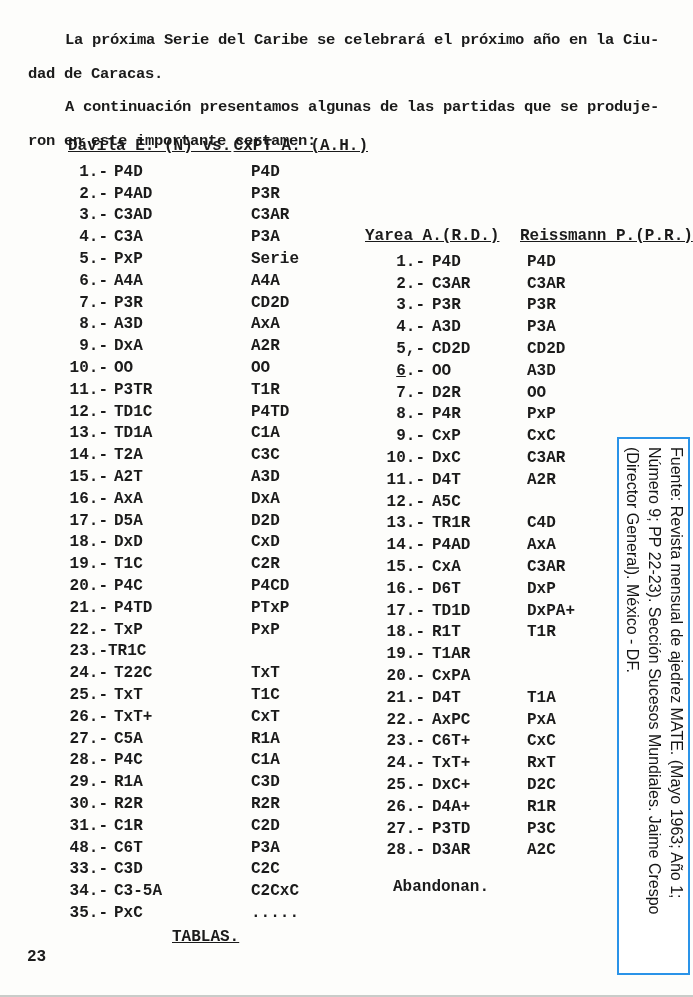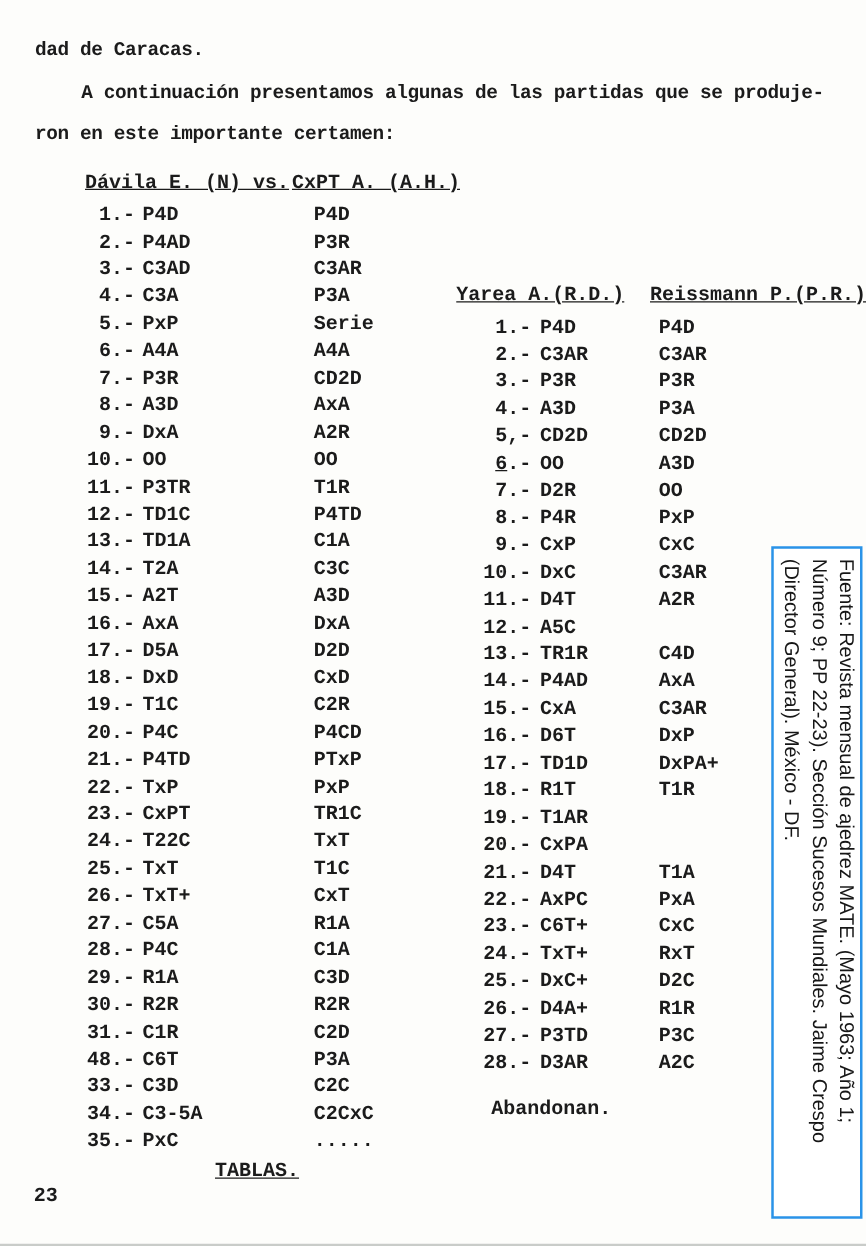--- a/index.html
+++ b/index.html
@@ -61,20 +61,21 @@
   
   .scan-edge {
     position:absolute; left:0; bottom:0; width:693px; height:2px;
     background:#c9ccc9;
   }
 </style>
 </head>
 <body>
 
 <div class="intro">
+  <div class="indent">La próxima Serie del Caribe se celebrará el próximo año en la Ciu-</div>
   <div>dad de Caracas.</div>
   <div class="indent">A continuación presentamos algunas de las partidas que se produje-</div>
   <div>ron en este importante certamen:</div>
 </div>
 
 <div class="game" id="game1">
   <div class="game-header">
     <span class="wh">Dávila E. (N) vs.</span>
     <span class="bl">CxPT A. (A.H.)</span>
   </div>
@@ -184,21 +185,20 @@
         <span class="col-w">P4TD</span>
         <span class="col-b">PTxP</span>
       </div>
       <div class="move-row">
         <span class="col-num"><span>22</span>.-</span>
         <span class="col-w">TxP</span>
         <span class="col-b">PxP</span>
       </div>
       <div class="move-row">
         <span class="col-num"><span>23</span>.-</span>
-        <span class="col-w">CxPT</span>
         <span class="col-b">TR1C</span>
       </div>
       <div class="move-row">
         <span class="col-num"><span>24</span>.-</span>
         <span class="col-w">T22C</span>
         <span class="col-b">TxT</span>
       </div>
       <div class="move-row">
         <span class="col-num"><span>25</span>.-</span>
         <span class="col-w">TxT</span>

